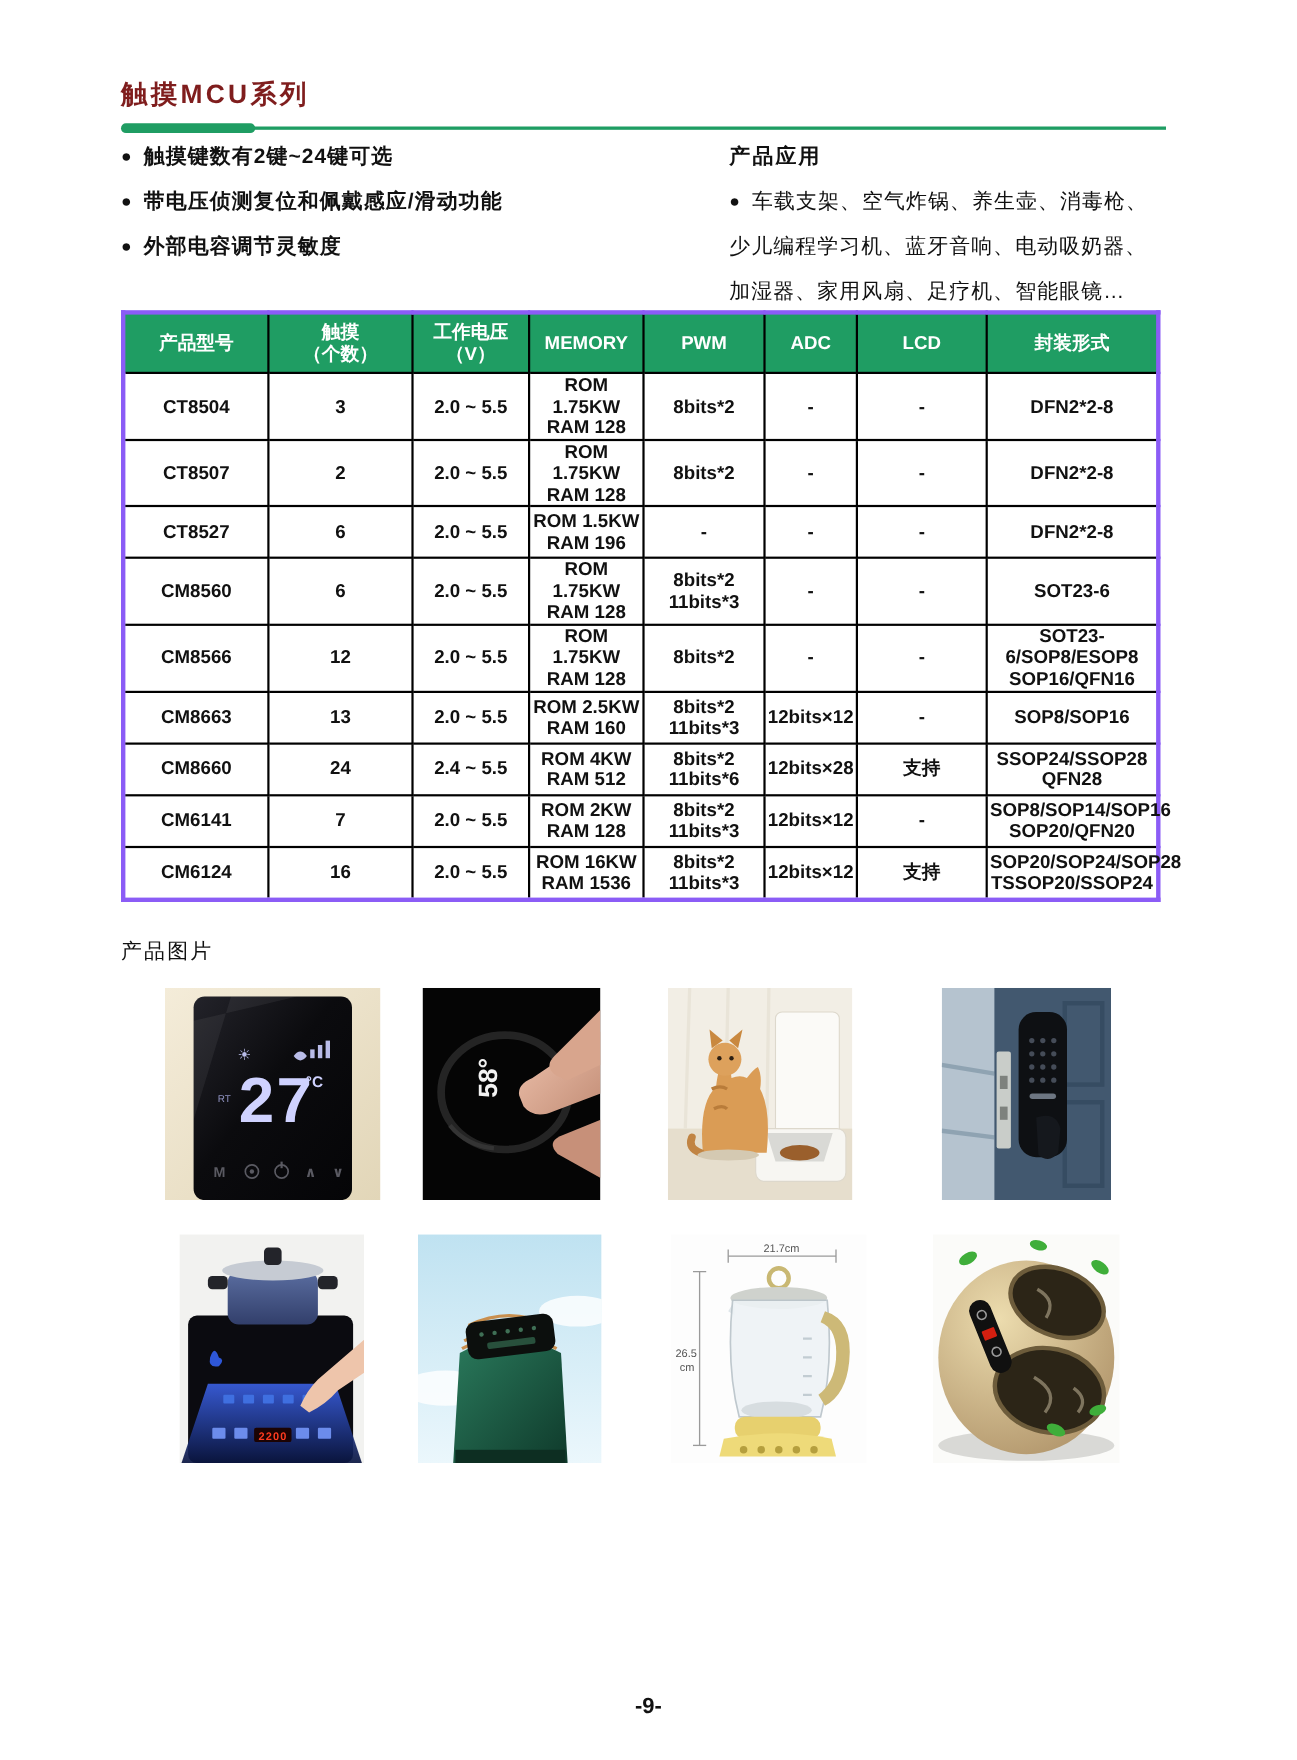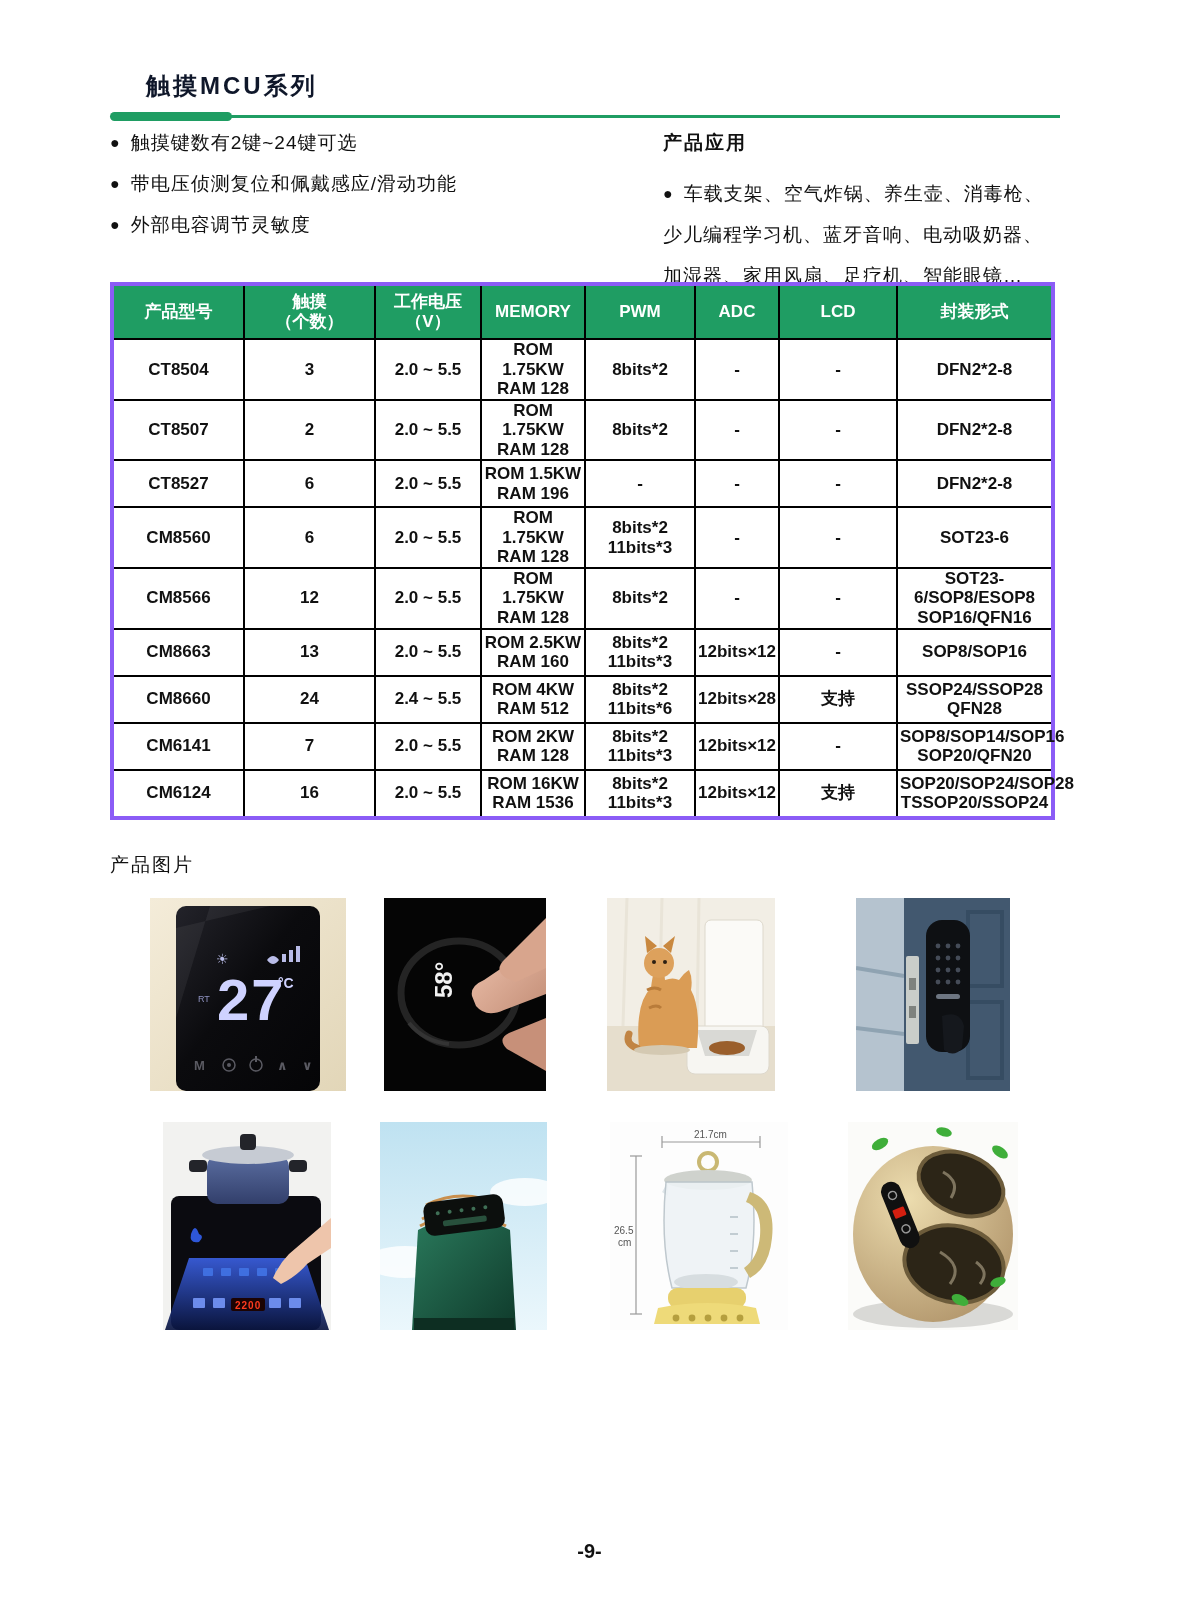--- a/index.html
+++ b/index.html
@@ -1,32 +1,32 @@
 <!DOCTYPE html>
 <html><head>
 <meta charset="utf-8">
 <style>
   html,body{margin:0;padding:0;background:#ffffff;}
   .page{position:relative;width:1179px;height:1600px;background:#ffffff;
         font-family:"Liberation Sans","DejaVu Sans",sans-serif;color:#111;overflow:hidden;}
 
   
   .title{position:absolute;left:110px;top:70px;font-size:24px;font-weight:bold;
-         color:#0f172a;letter-spacing:3px;margin-left:36px;}
+         color:#7f1d1d;letter-spacing:3px;}
   .rule{position:absolute;left:110px;top:112px;width:950px;height:9px;}
   .rule-thick{position:absolute;left:0;top:0;width:122px;height:9px;background:#1f9d63;border-radius:5px;}
   .rule-thin{position:absolute;left:110px;top:3px;width:840px;height:3px;background:#1f9d63;}
 
   
   .features{position:absolute;left:110px;top:130px;width:540px;}
-  .feature-line{font-size:19px;font-weight:normal;margin-bottom:15px;line-height:26px;letter-spacing:1px;}
+  .feature-line{font-size:19px;font-weight:bold;margin-bottom:15px;line-height:26px;letter-spacing:1px;}
   .bullet{display:inline-block;margin-right:10px;font-size:16px;vertical-align:1px;}
 
   .apps{position:absolute;left:663px;top:130px;width:410px;}
-  .apps-heading{font-size:19px;font-weight:bold;margin-bottom:25px;line-height:26px;letter-spacing:2px;}
+  .apps-heading{font-size:19px;font-weight:bold;margin-bottom:15px;line-height:26px;letter-spacing:2px;}
   .apps-line{font-size:19px;font-weight:normal;margin-bottom:15px;line-height:26px;letter-spacing:1px;}
 
   
   table.spec{position:absolute;left:110px;top:282px;width:941px;border-collapse:collapse;
              table-layout:fixed;border:4px solid #8b5cf6;}
   table.spec th{background:#1f9d63;color:#fff;font-size:17px;font-weight:bold;
                 border:2px solid #000;height:52px;white-space:pre-line;line-height:1.2;
                 padding:0 2px;}
   table.spec td{border:2px solid #000;height:45px;text-align:center;font-size:17px;
                 font-weight:bold;white-space:pre-line;line-height:1.15;padding:0 2px;color:#111;}

